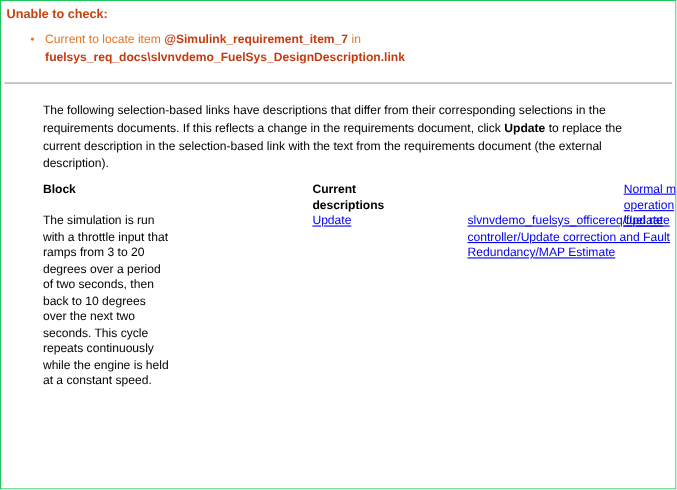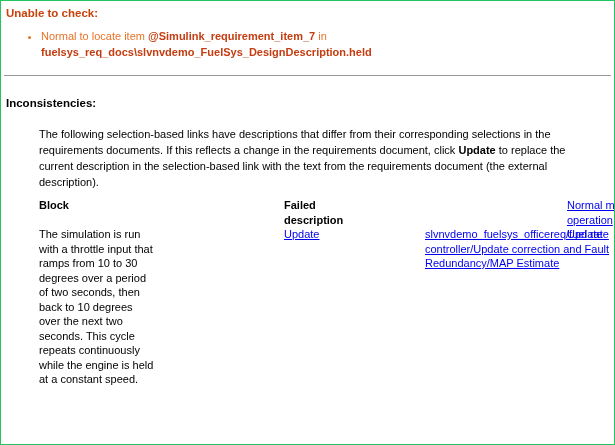--- a/index.html
+++ b/index.html
@@ -38,47 +38,46 @@
 </style>
 </head>
 <body>
 
 <div class="page">
 
   <div class="sec-head head-unable">Unable to check:</div>
 
   <ul class="err-list">
     <li>
-      <span>Normal to locate item </span><span class="err-bold">@Simulink_requirement_item_7</span><span> in </span><span class="err-bold">fuelsys_req_docs\slvnvdemo_FuelSys_DesignDescription.held</span>
+      <span>Current to locate item </span><span class="err-bold">@Simulink_requirement_item_7</span><span> in </span><span class="err-bold">fuelsys_req_docs\slvnvdemo_FuelSys_DesignDescription.link</span>
     </li>
   </ul>
 
   <hr class="rule">
 
-  <div class="sec-head head-inc">Inconsistencies:</div>
 
   <p class="intro">
     <span>The following selection-based links have descriptions that differ from their corresponding selections in the requirements documents. If this reflects a change in the requirements document, click </span><span class="intro-bold">Update</span><span> to replace the current description in the selection-based link with the text from the requirements document (the external description).</span>
   </p>
 
   <div class="tbl">
 
     <div class="cell hdr">Block</div>
     <div class="cell hdr">
-      <div class="narrow">Failed description</div>
+      <div class="narrow">Current descriptions</div>
     </div>
     <div class="cell hdr"></div>
 
     <div class="cell">
       <div class="inner-current">
         <a class="lnk">Normal mode of operation</a>
       </div>
     </div>
     <div class="cell">
-      <div class="inner-external">The simulation is run with a throttle input that ramps from 10 to 30 degrees over a period of two seconds, then back to 10 degrees over the next two seconds. This cycle repeats continuously while the engine is held at a constant speed.</div>
+      <div class="inner-external">The simulation is run with a throttle input that ramps from 3 to 20 degrees over a period of two seconds, then back to 10 degrees over the next two seconds. This cycle repeats continuously while the engine is held at a constant speed.</div>
     </div>
     <div class="cell">
       <a class="lnk">Update</a>
     </div>
 
     <div class="cell">
       <div class="inner-block">
         <a class="lnk">slvnvdemo_fuelsys_officereq/fuel rate controller/Update correction and Fault Redundancy/MAP Estimate</a>
       </div>
     </div>

